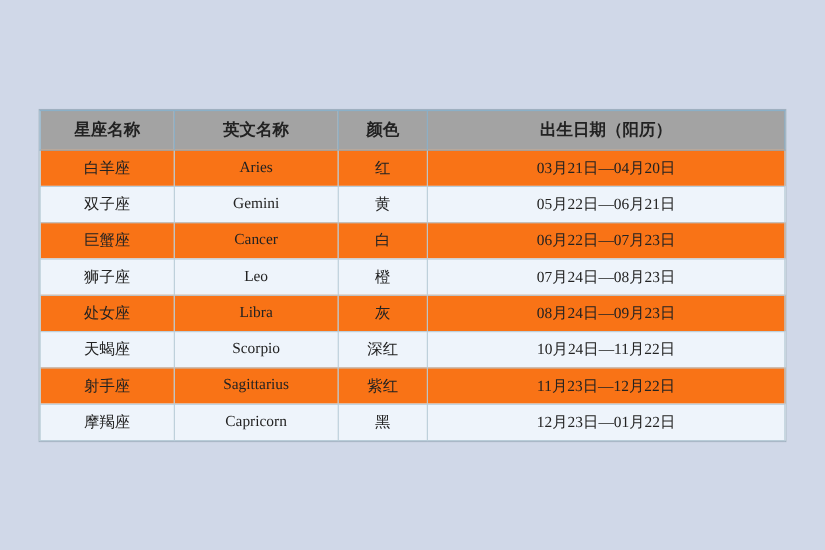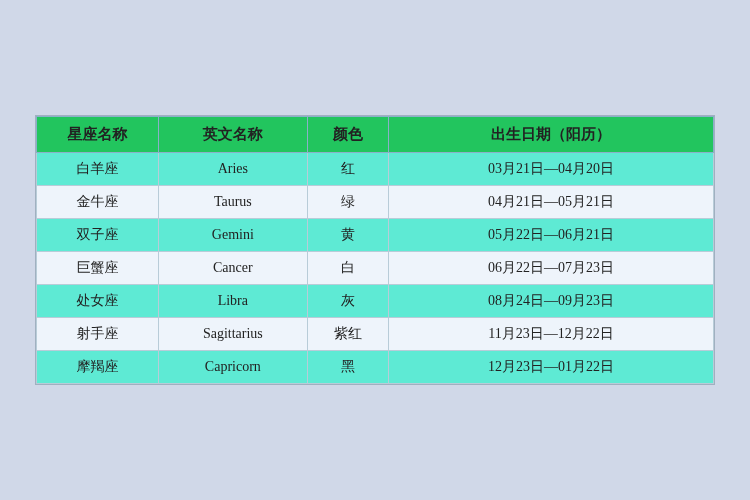--- a/index.html
+++ b/index.html
@@ -23,34 +23,34 @@
       border: 1px solid #a0b0c0;
       width: 680px;
     }
 
     table {
       width: 100%;
       border-collapse: collapse;
     }
 
     thead tr {
-      background-color: #22c55e;
+      background-color: #a3a3a3;
     }
 
     thead th {
       border: 1px solid #8ab0c8;
       padding: 8px 12px;
       text-align: center;
       font-size: 15px;
       font-weight: bold;
       color: #222;
     }
 
     tbody tr {
-      background-color: #5eead4;
+      background-color: #f97316;
     }
 
     tbody tr:nth-child(even) {
       background-color: #eef4fb;
     }
 
     tbody td {
       border: 1px solid #b8ccd8;
       padding: 7px 12px;
       text-align: center;
@@ -77,42 +77,48 @@
       </tr>
     </thead>
     <tbody id="table-body">
     <tr>
           <td>白羊座</td>
           <td>Aries</td>
           <td>红</td>
           <td>03月21日—04月20日</td>
         </tr>
         <tr>
-          <td>金牛座</td>
-          <td>Taurus</td>
-          <td>绿</td>
-          <td>04月21日—05月21日</td>
-        </tr>
-        <tr>
           <td>双子座</td>
           <td>Gemini</td>
           <td>黄</td>
           <td>05月22日—06月21日</td>
         </tr>
         <tr>
           <td>巨蟹座</td>
           <td>Cancer</td>
           <td>白</td>
           <td>06月22日—07月23日</td>
         </tr>
         <tr>
+          <td>狮子座</td>
+          <td>Leo</td>
+          <td>橙</td>
+          <td>07月24日—08月23日</td>
+        </tr>
+        <tr>
           <td>处女座</td>
           <td>Libra</td>
           <td>灰</td>
           <td>08月24日—09月23日</td>
+        </tr>
+        <tr>
+          <td>天蝎座</td>
+          <td>Scorpio</td>
+          <td>深红</td>
+          <td>10月24日—11月22日</td>
         </tr>
         <tr>
           <td>射手座</td>
           <td>Sagittarius</td>
           <td>紫红</td>
           <td>11月23日—12月22日</td>
         </tr>
         <tr>
           <td>摩羯座</td>
           <td>Capricorn</td>

